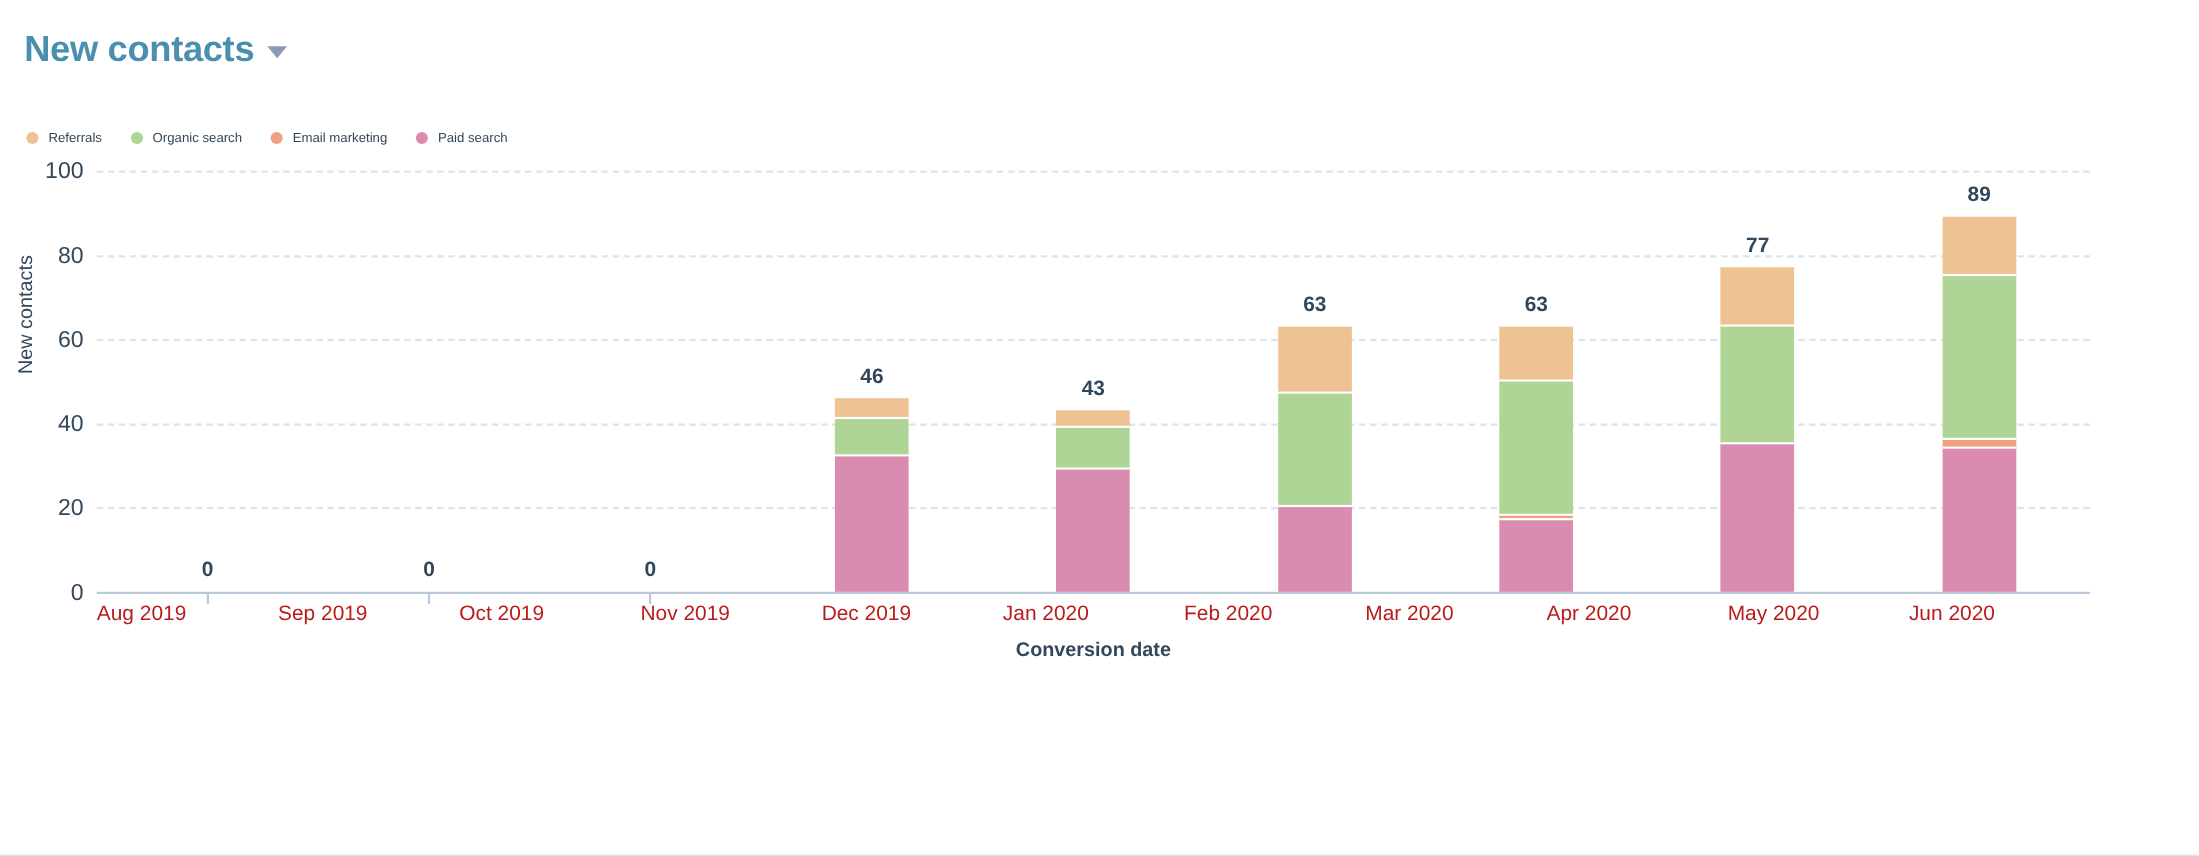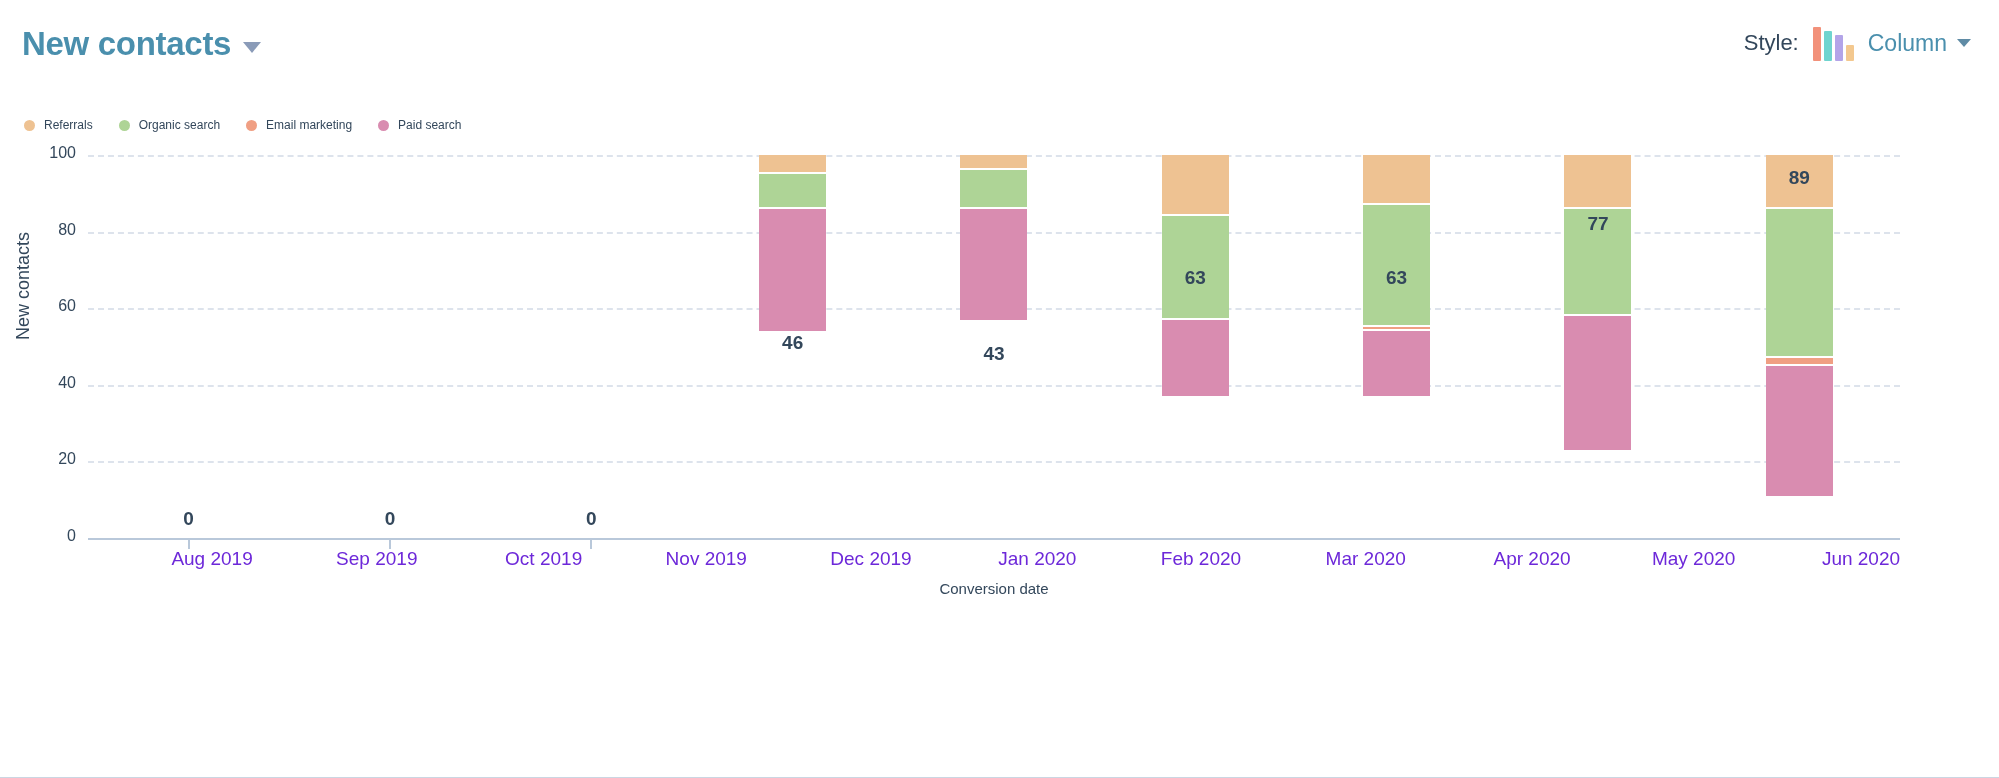--- a/index.html
+++ b/index.html
@@ -78,21 +78,21 @@
     height: 0;
   }
   .axis-line {
     position: absolute; left: 0; width: 100%;
     border-top: 2px solid #b9c8da;
     height: 0;
   }
   .ytick-inner {
     position: absolute; left: -68px; width: 56px;
     text-align: right;
-    font-size: 16px; color: #33475b;
+    font-size: 21px; color: #33475b;
     transform: translateY(-11px);
   }
   .ylabel {
     position: absolute;
     left: 13px; top: 340px;
     font-size: 18px; color: #33475b;
     transform: rotate(-90deg);
     transform-origin: left top;
     white-space: nowrap;
   }
@@ -100,21 +100,21 @@
   .bars {
     position: absolute; left: 0; bottom: 0;
     width: 100%; height: 100%;
     display: flex; align-items: flex-end;
   }
   .bar-slot {
     flex: 1 1 0;
     height: 100%;
     position: relative;
     display: flex; flex-direction: column;
-    align-items: center; 
+    align-items: center; justify-content: flex-end;
   }
   .bar-stack {
     width: 67px;
     display: flex; flex-direction: column-reverse;
     cursor: pointer;
   }
   .seg { width: 100%; }
   .seg + .seg { border-bottom: 2px solid #ffffff; }
   .bar-value {
     position: absolute;
@@ -126,54 +126,41 @@
     bottom: -11px;
     width: 2px; height: 11px; background: #b9c8da;
   }
 
   .xlabels {
     position: absolute;
     left: 88px; top: 548px; width: 1812px;
     display: flex;
   }
   .xlabel-cell {
-    flex: 1 1 0; text-align: right;
-    font-size: 19px; color: #6d28d9;
+    flex: 1 1 0; text-align: left;
+    font-size: 19px; color: #b91c1c;
   }
   .xaxis-title {
     position: absolute;
     left: 88px; top: 580px; width: 1812px;
     text-align: center;
-    font-size: 15px; font-weight: normal; color: #33475b;
+    font-size: 18px; font-weight: bold; color: #33475b;
   }
 </style>
 </head>
 <body>
 
 <div class="card">
 
   <div class="header">
     <div class="title-wrap">
       <span class="title">New contacts</span>
       <span class="caret-title"></span>
     </div>
 
-    <div class="header-right">
-      <span class="style-label">Style:</span>
-      <span class="style-icon">
-        <i class="b1"></i>
-          <i class="b2"></i>
-          <i class="b3"></i>
-          <i class="b4"></i>
-      </span>
-      <span class="style-value-wrap">
-        <span class="style-value">Column</span>
-        <span class="caret-small"></span>
-      </span>
-    </div>
   </div>
 
   <div class="legend" id="legend">
       <div class="legend-item">
         <span class="legend-dot" style="background: rgb(238, 194, 146);"></span>
         <span class="legend-text">Referrals</span>
       </div>
       <div class="legend-item">
         <span class="legend-dot" style="background: rgb(174, 212, 150);"></span>
         <span class="legend-text">Organic search</span>

